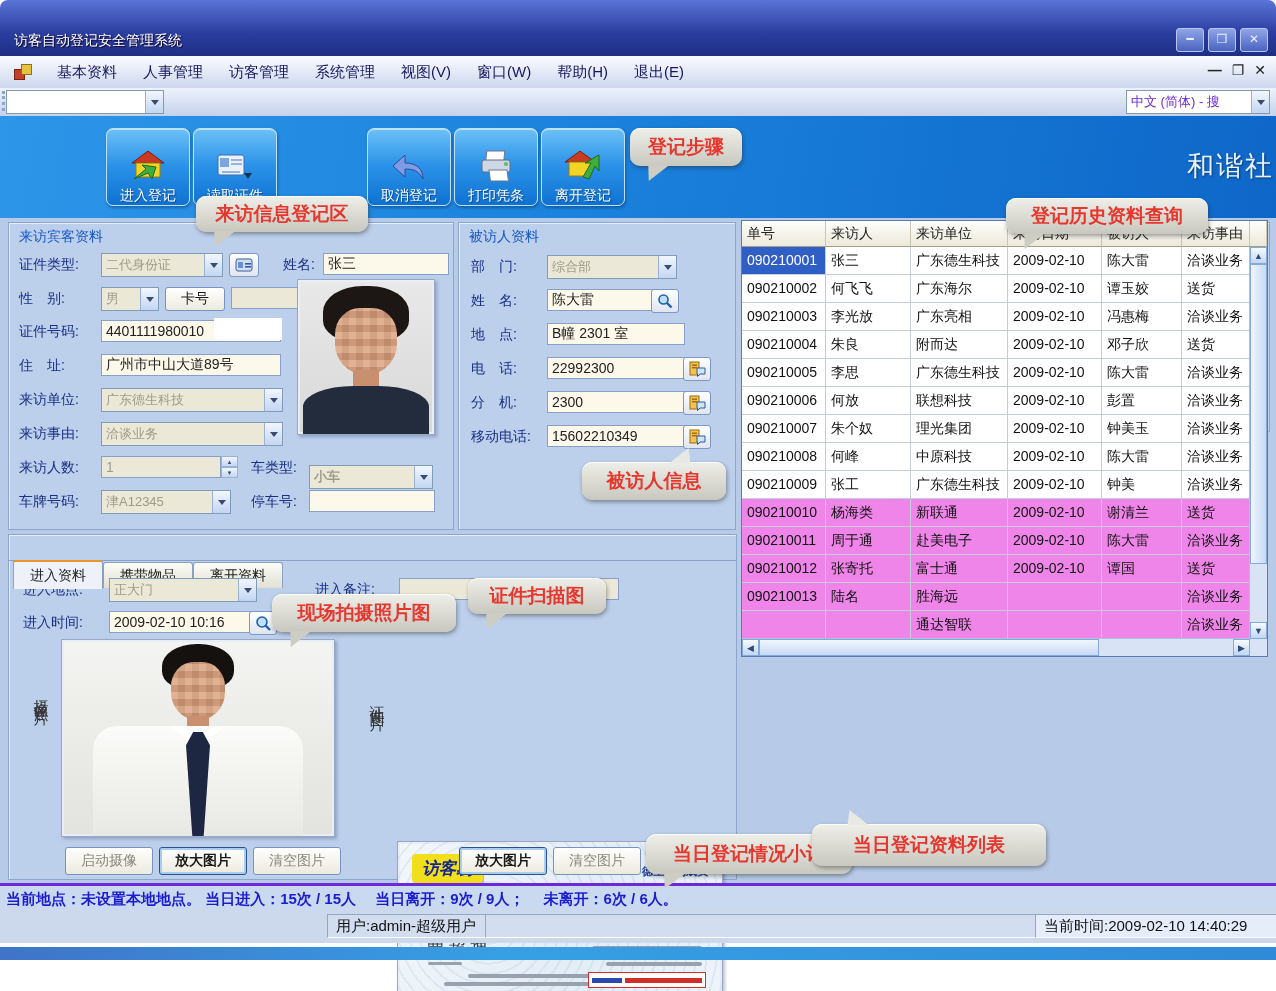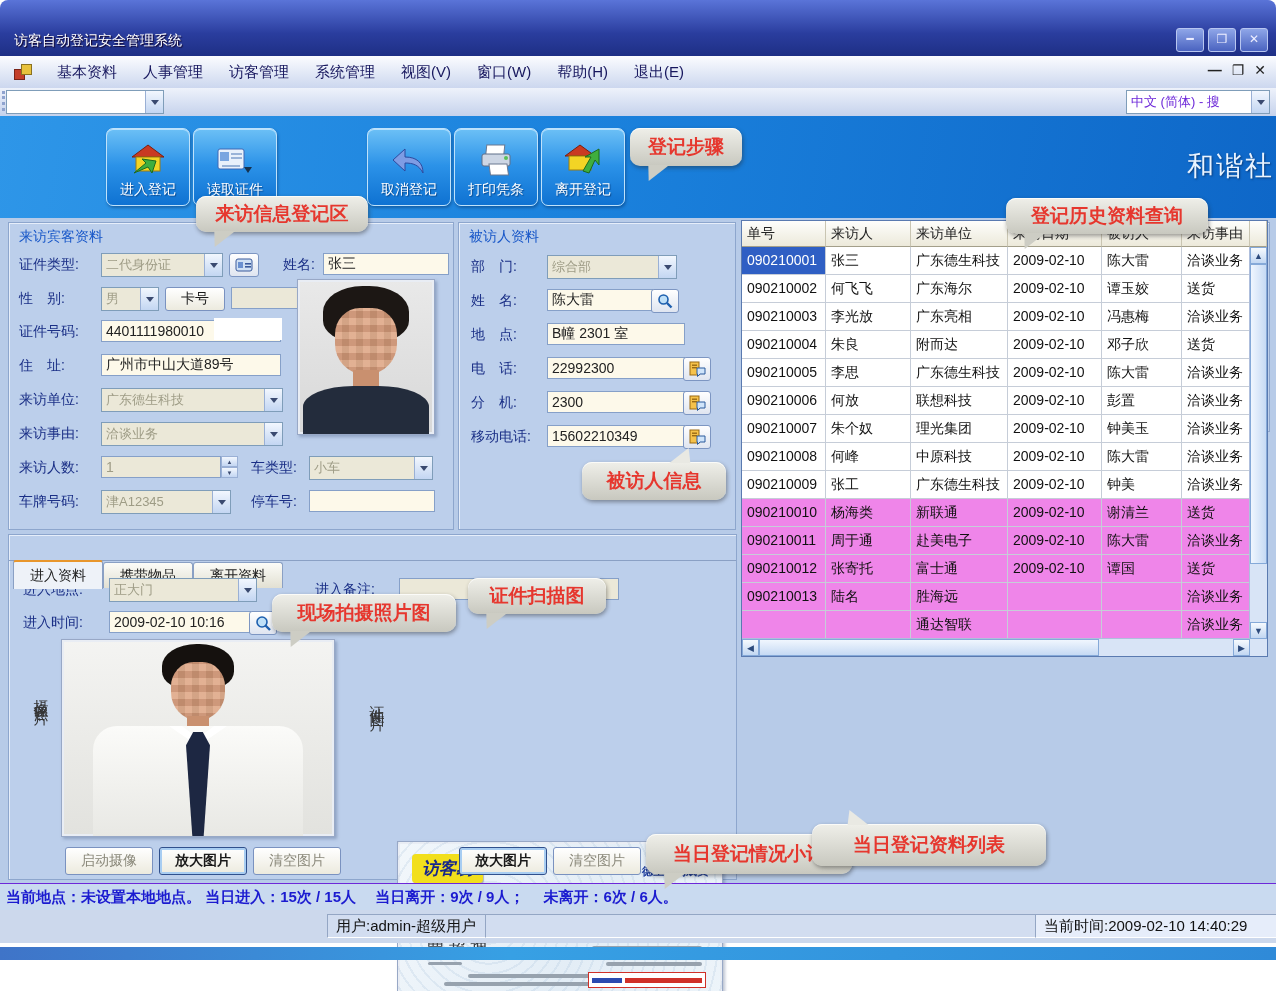--- a/index.html
+++ b/index.html
@@ -28,21 +28,21 @@
   .combo{background:#fff;border:1px solid #7f9db9;display:flex;align-items:center;height:22px;}
   .combo .cval{flex:1;font-size:13px;color:#6d28d9;padding:0 4px;overflow:hidden;white-space:nowrap;}
   .combo .carrow{width:17px;height:100%;background:linear-gradient(#f2f7fe,#c3d6f2);border-left:1px solid #9ab0d5;display:flex;align-items:center;justify-content:center;}
   .combo .carrow::after{content:'';border:4px solid transparent;border-top:5px solid #3a4a70;margin-top:4px;}
   .combo.disabled{background:#ebe8d8;}
   .combo.disabled .cval{color:#9e9c86;}
 
   
   #blueband{left:0;top:116px;width:1276px;height:102px;background:linear-gradient(100deg,#2e96e8 0%,#1b82dd 45%,#0e67c8 100%);}
   #brand{position:absolute;right:2px;top:32px;color:#eaf4ff;font-size:27px;letter-spacing:2px;text-shadow:1px 1px 2px #0a3a77;}
-  .bigbtn{position:absolute;top:12px;width:84px;height:78px;border-radius:7px;border:1px solid #bfe2fb;background:linear-gradient(#6cc0f6,#2b92e8 48%,#0f72d2);box-shadow:inset 0 1px 0 #b8e2ff,1px 2px 3px rgba(0,40,90,.4);display:flex;flex-direction:column;align-items:center;justify-content:flex-end;padding-bottom:6px;box-sizing:border-box;}
+  .bigbtn{position:absolute;top:12px;width:84px;height:78px;border-radius:7px;border:1px solid #bfe2fb;background:linear-gradient(#6cc0f6,#2b92e8 48%,#0f72d2);box-shadow:inset 0 1px 0 #b8e2ff,1px 2px 3px rgba(0,40,90,.4);display:flex;flex-direction:column;align-items:center;justify-content:flex-end;box-sizing:border-box;}
   .bigbtn .blabel{color:#fff;font-size:14px;margin-top:4px;text-shadow:1px 1px 1px #0a4a90;}
   .bigbtn svg{display:block;}
 
   
   #content{left:0;top:218px;width:1276px;height:665px;background:#b7cbe8;}
   .panel{position:absolute;background:#bccfeb;border:1px solid #8da6cd;box-shadow:inset 1px 1px 0 #e6eefa;}
   .ptitle{position:absolute;left:10px;top:5px;font-size:14px;color:#1857c8;}
   .lbl{position:absolute;font-size:14px;color:#1a2f86;white-space:nowrap;}
   .input{position:absolute;background:#fdf9ea;border:1px solid #86a0c8;font-size:14px;color:#222;padding:0 4px;height:20px;font-family:inherit;box-sizing:content-box;}
   .input.dis{background:#ebe8d8;color:#9e9c86;}
@@ -114,21 +114,21 @@
   .chr{position:absolute;left:12px;right:12px;top:42px;border-bottom:1px solid #aebed2;}
   .ccomp1{position:absolute;right:20px;top:52px;font-size:14px;font-weight:bold;color:#4a5258;letter-spacing:3px;}
   .ccomp2{position:absolute;right:20px;top:72px;font-size:12px;color:#6a7278;letter-spacing:2px;}
   .cname{position:absolute;left:28px;top:92px;font-size:19px;color:#3a3f44;font-family:"Liberation Serif","DejaVu Serif",serif;letter-spacing:3px;}
   .cline{position:absolute;height:4px;background:#97a2ae;border-radius:2px;}
   .chot{position:absolute;right:16px;bottom:46px;width:118px;height:16px;border:1px solid #d03028;background:#fff;display:flex;align-items:center;gap:3px;padding:0 3px;box-sizing:border-box;}
   .chot i{display:block;height:5px;background:#d03028;flex:1;}
   .chot b{display:block;height:5px;width:30px;background:#2a4ab0;}
 
   
-  #infobar{left:0;top:883px;width:1276px;height:27px;background:#c9daf0;border-top:1px solid #6d28d9;font-size:15px;font-weight:bold;color:#1b1bd0;line-height:26px;padding-left:6px;box-sizing:border-box;}
+  #infobar{left:0;top:883px;width:1276px;height:27px;background:#c9daf0;border-top:3px solid #6d28d9;font-size:15px;font-weight:bold;color:#1b1bd0;line-height:26px;padding-left:6px;box-sizing:border-box;}
   #statusbar{left:0;top:910px;width:1276px;height:33px;background:#ccd8ec;}
   .scell{position:absolute;top:4px;height:22px;border:1px solid;border-color:#94a6c4 #fff #fff #94a6c4;font-size:15px;color:#111;line-height:22px;padding:0 8px;box-sizing:content-box;background:#d2ddf0;}
   #bstrip{left:0;top:947px;width:1276px;height:13px;background:linear-gradient(90deg,#3f74c8,#37a0e4 40%,#2f8ad8);}
 
   .redact{position:absolute;background:#fff;}
 </style>
 </head>
 <body>
 
 <div id="app">
@@ -276,21 +276,21 @@
 
     <span class="lbl" style="left:10px;top:236px;">来访人数:</span>
     <div class="spin" style="left:92px;top:233px;">
       <input class="input dis" style="position: static; width: 110px;" readonly="" value="1">
       <span class="spinbtns">
           <b>▲</b>
           <b>▼</b>
         </span>
     </div>
     <span class="lbl" style="left:242px;top:236px;">车类型:</span>
-    <div class="combo disabled abs" style="left:300px;top:233px;width:122px;">
+    <div class="combo disabled abs" style="left:300px;top:242px;width:122px;font-weight:bold;">
       <span class="cval">小车</span>
         <span class="carrow"></span>
     </div>
 
     <span class="lbl" style="left:10px;top:270px;">车牌号码:</span>
     <div class="combo disabled abs" style="left:92px;top:267px;width:128px;">
       <span class="cval">津A12345</span>
         <span class="carrow"></span>
     </div>
     <span class="lbl" style="left:242px;top:270px;">停车号:</span>

